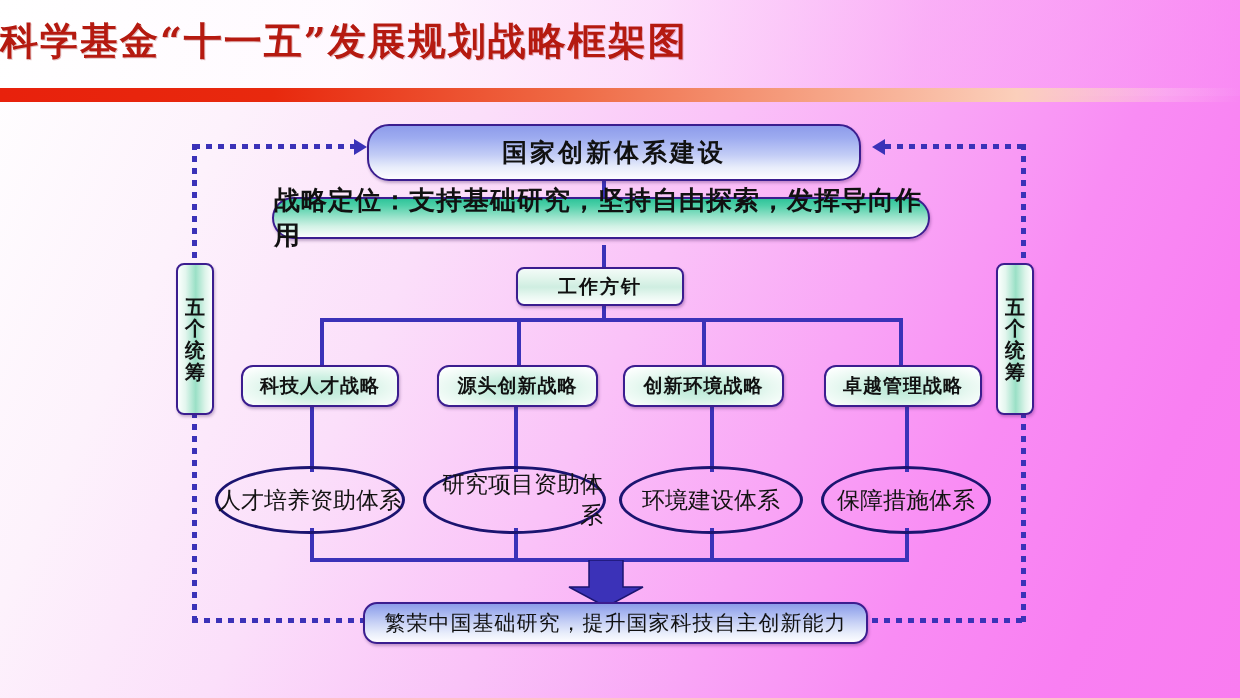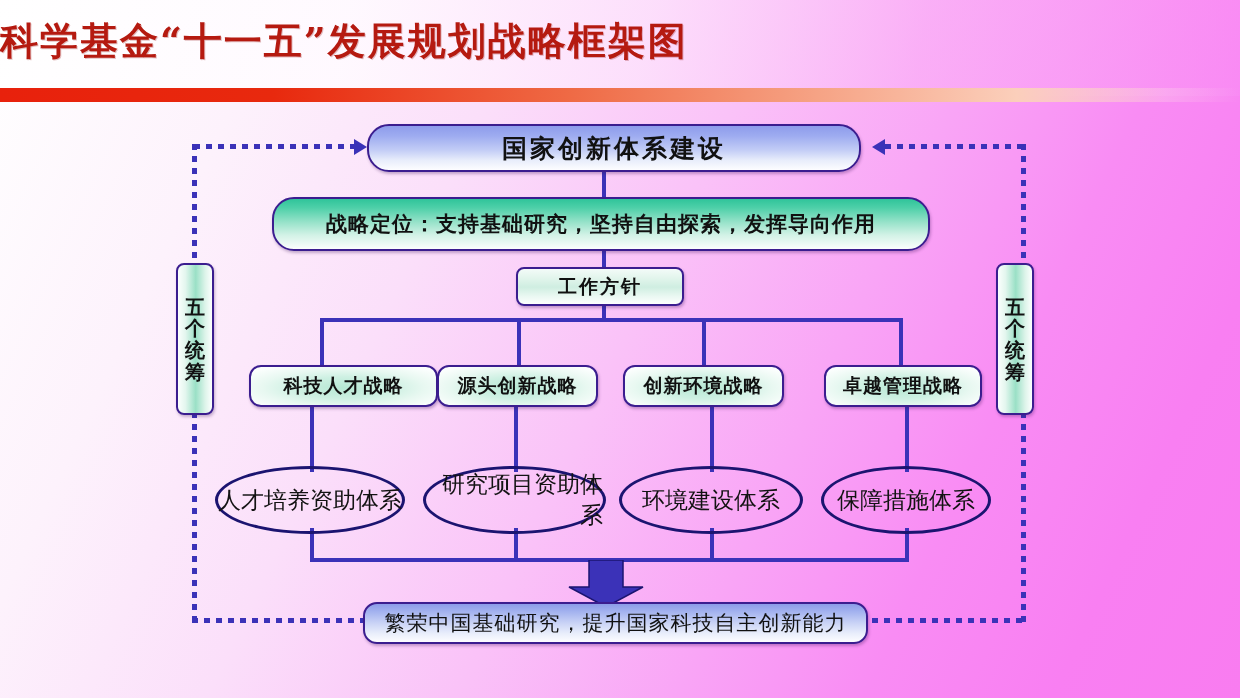--- a/index.html
+++ b/index.html
@@ -83,37 +83,37 @@
 
   .rbox {
     border: 2px solid #3b1d8f;
     border-radius: 14px;
     box-shadow: 1px 2px 3px rgba(60,20,90,0.30);
   }
 
   
   #node-top {
     left: 367px; top: 124px;
-    width: 494px; height: 48px;
+    width: 494px; height: 57px;
     border-radius: 22px;
     background: linear-gradient(to bottom,
         #8e9ceb 0%, #9dabf0 22%, #c3cdf6 55%, #e8edfb 78%, #fdfdff 100%);
     font-size: 25px;
     font-weight: bold;
     letter-spacing: 3px;
   }
 
   
   #node-position {
     left: 272px; top: 197px;
-    width: 658px; height: 54px;
+    width: 658px; height: 42px;
     border-radius: 22px;
     background: linear-gradient(to bottom,
         #2fc49a 0%, #4fd0a9 18%, #96e2c9 46%, #d2f2e6 72%, #fbfefd 100%);
-    font-size: 21px;
+    font-size: 26px;
     font-weight: bold;
     letter-spacing: 1px;
   }
 
   
   #node-policy {
     left: 516px; top: 267px;
     width: 168px; height: 39px;
     border-radius: 8px;
     background: linear-gradient(to bottom,
@@ -127,21 +127,21 @@
   .strategy {
     top: 365px;
     height: 42px;
     border-radius: 12px;
     background: radial-gradient(ellipse at 50% 55%,
         #b7e8d4 0%, #cdf0e2 36%, #e8f8f1 62%, #fbfefd 88%);
     font-size: 19px;
     font-weight: bold;
     letter-spacing: 1px;
   }
-  #strategy-0 { left: 249px; width: 189px; }
+  #strategy-0 { left: 241px; width: 158px; }
   #strategy-1 { left: 437px; width: 161px; }
   #strategy-2 { left: 623px; width: 161px; }
   #strategy-3 { left: 824px; width: 158px; }
 
   
   .ellipse {
     top: 466px;
     height: 68px;
     border: 3px solid #1b1470;
     border-radius: 50%;

